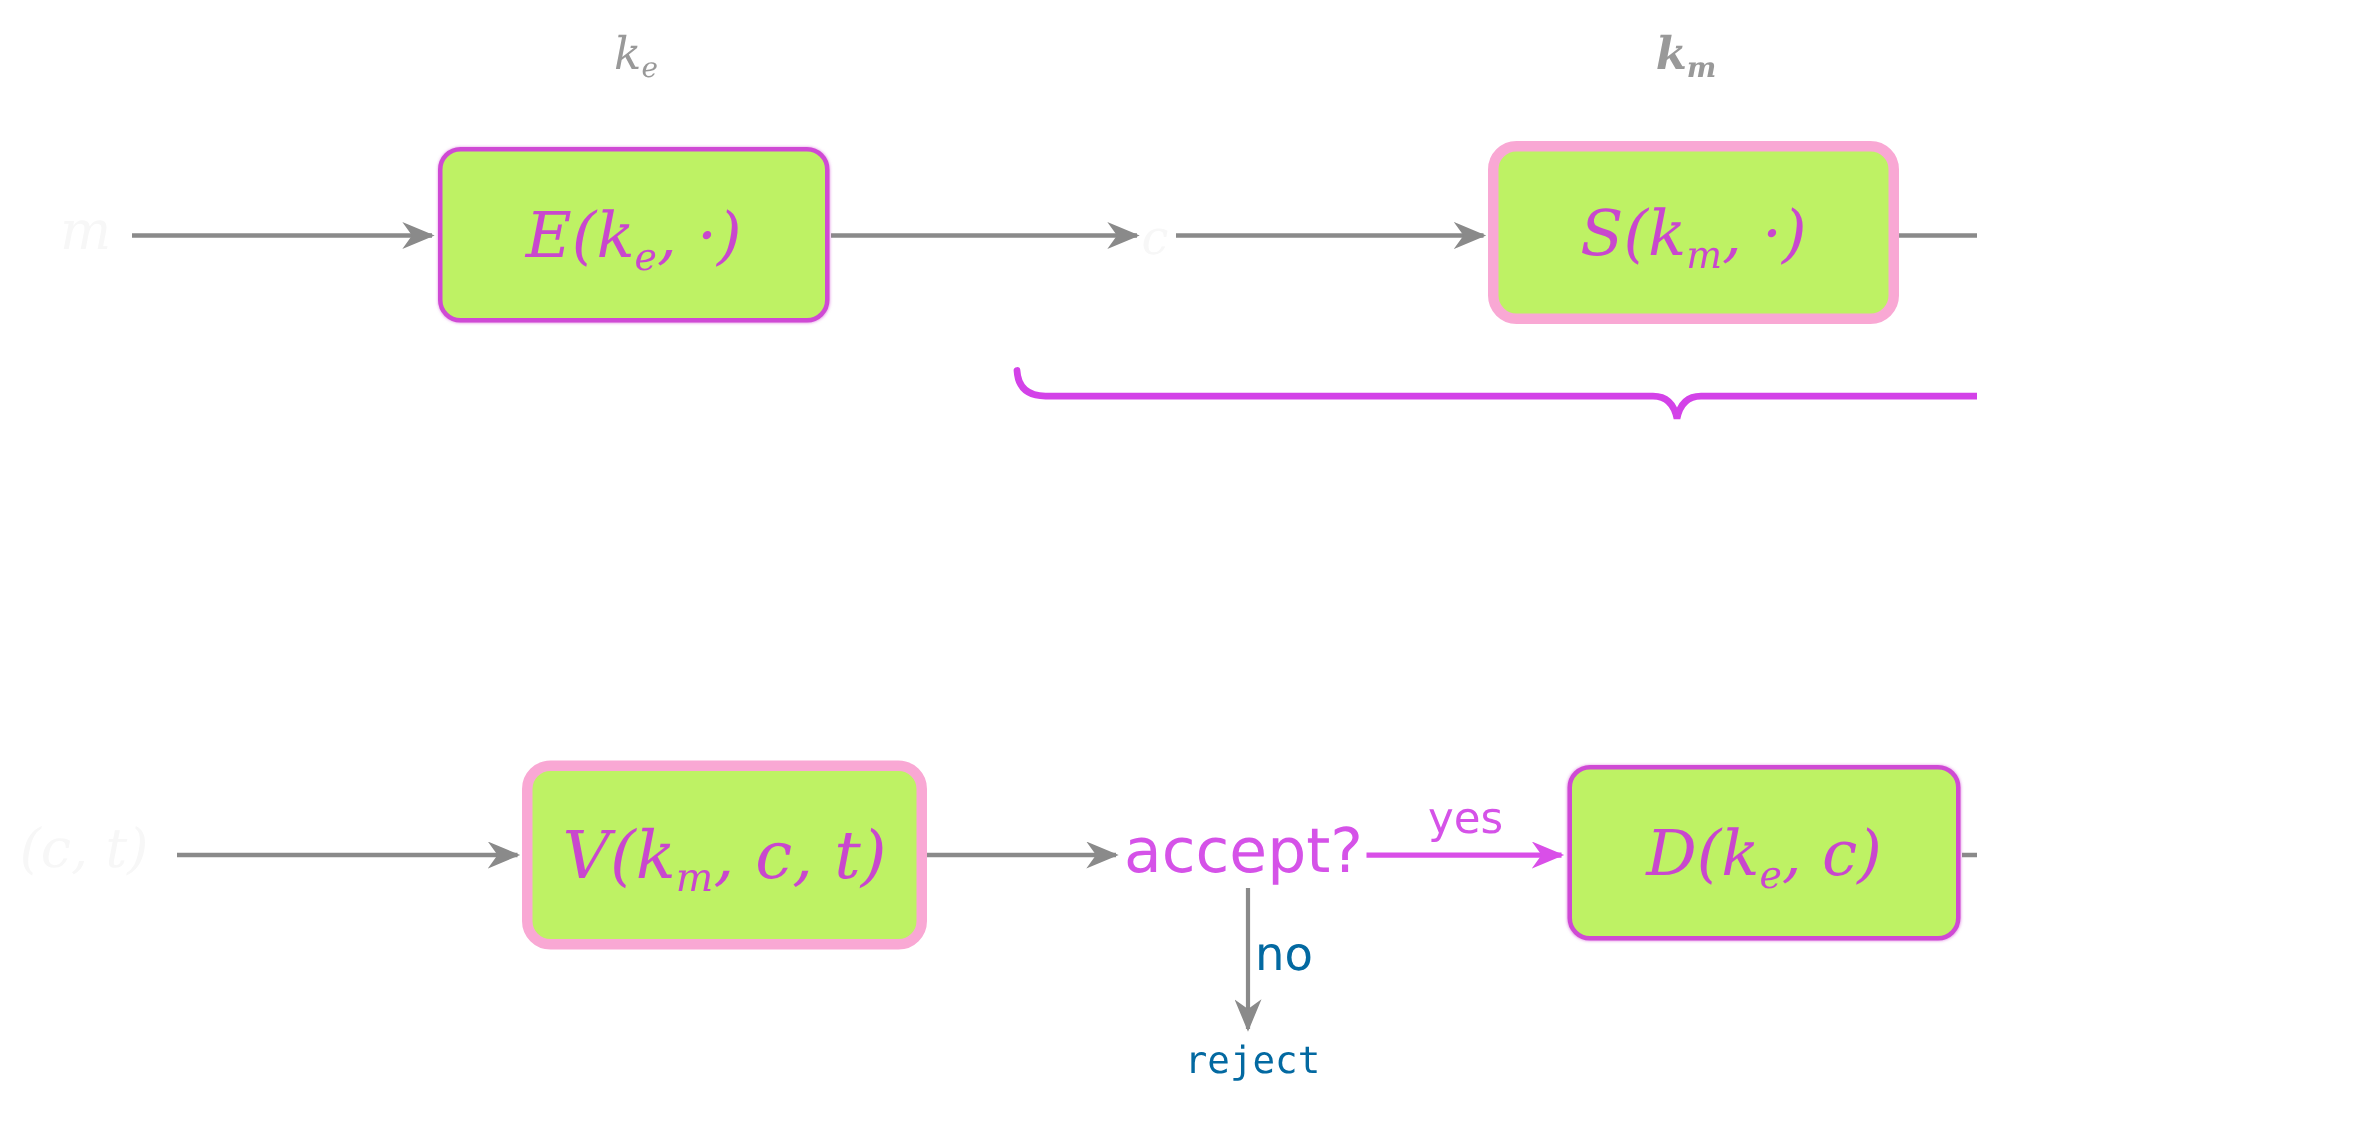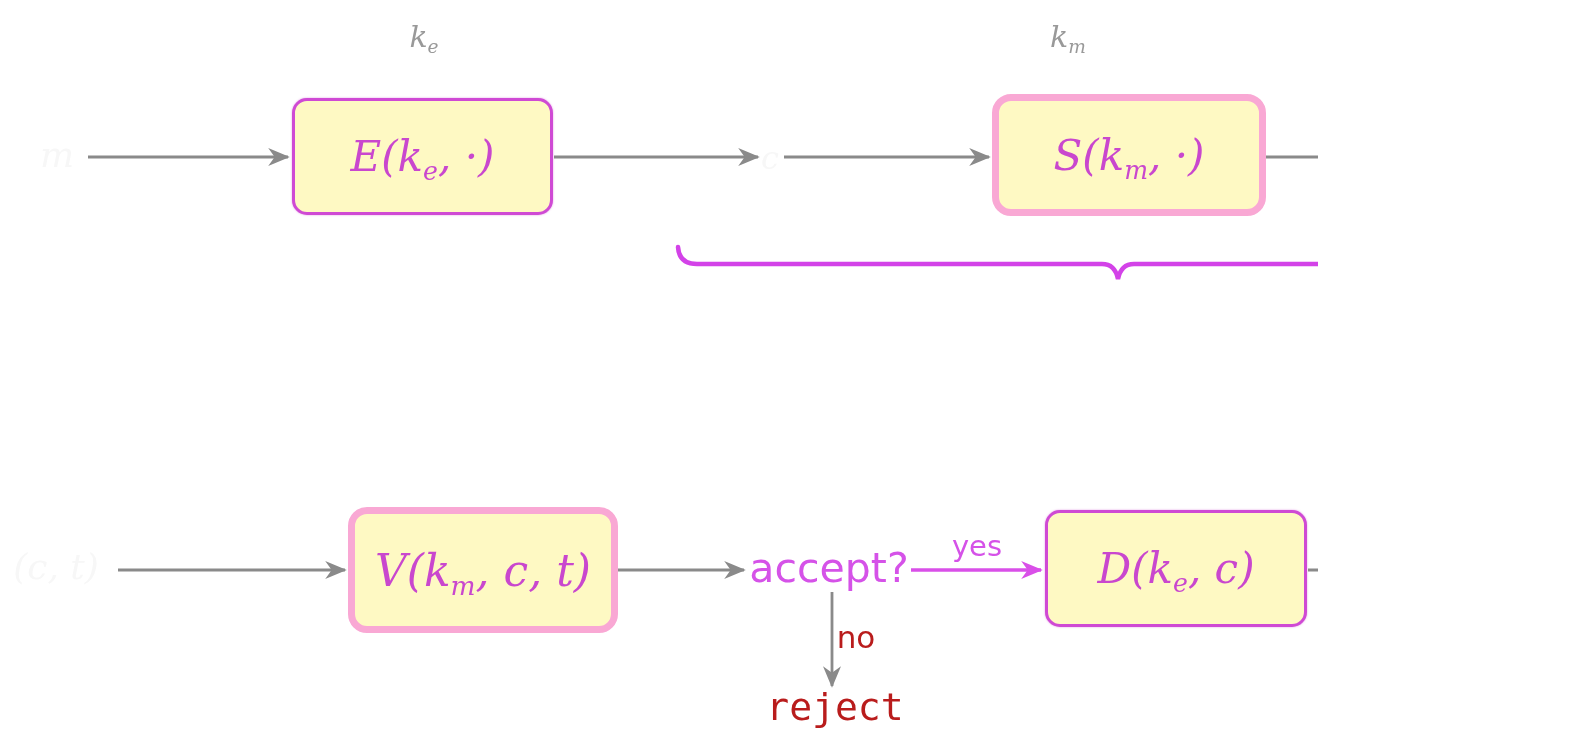--- a/index.html
+++ b/index.html
@@ -1,35 +1,35 @@
 <!DOCTYPE html>
 <html><head>
 <meta charset="utf-8">
 <style>
   html,body{margin:0;padding:0;background:#ffffff;}
   #canvas{position:relative;width:1318px;height:747px;background:#ffffff;overflow:hidden;
           font-family:"DejaVu Sans",sans-serif;}
   #wires{position:absolute;left:0;top:0;width:1583px;height:747px;}
 
-  .box{position:absolute;background:#fef9c3;display:flex;align-items:center;justify-content:center;
+  .box{position:absolute;background:#bef264;display:flex;align-items:center;justify-content:center;
        color:#c947ce;font-family:"DejaVu Serif",serif;font-style:italic;font-size:42px;box-sizing:border-box;}
   .box.thin{border:3px solid #cf4ad4;border-radius:15px;box-shadow:0 0 2px rgba(207,74,212,.6);}
   .box.thick{border:7px solid #f9a8d4;border-radius:19px;}
   .box sub{font-size:0.60em;line-height:0;vertical-align:-0.35em;}
 
   .lbl{position:absolute;transform:translate(-50%,-50%);white-space:nowrap;line-height:1;}
   .math{font-family:"DejaVu Serif",serif;font-style:italic;}
   .sans{font-family:"DejaVu Sans",sans-serif;font-style:normal;}
   .mono{font-family:"DejaVu Sans Mono",monospace;font-style:normal;}
   .faint{color:#f7f7f7;}
   .keylbl{color:#999999;font-size:30px;}
   .keylbl sub{font-size:0.62em;line-height:0;vertical-align:-0.3em;}
   .io{font-size:36px;}
   .accent{color:#d552e8;}
-  .graytxt{color:#b91c1c;}
+  .graytxt{color:#0369a1;}
 </style>
 </head>
 <body>
 
 <div id="canvas">
 
   <svg id="wires" viewBox="0 0 1583 747">
     <defs>
       <marker id="ah-gray" viewBox="0 0 12 10" refX="11" refY="5" markerWidth="22" markerHeight="18" markerUnits="userSpaceOnUse" orient="auto">
         <path d="M0,0 L12,5 L0,10 L3.6,5 Z" fill="#8a8a8a"></path>
@@ -47,21 +47,21 @@
     <path d="M678,247 Q679,264 697,264 L1102,264 Q1115,264 1118,279 Q1121,264 1134,264 L1523,264 Q1541,264 1542,247" fill="none" stroke="#d342e8" stroke-width="4.5" stroke-linecap="round"></path>
 
     <line x1="118" y1="570" x2="345" y2="570" stroke="#8a8a8a" stroke-width="3" marker-end="url(#ah-gray)"></line>
     <line x1="618" y1="570" x2="744" y2="570" stroke="#8a8a8a" stroke-width="3" marker-end="url(#ah-gray)"></line>
     <line x1="911" y1="570" x2="1041" y2="570" stroke="#d94fe8" stroke-width="3.5" marker-end="url(#ah-mag)"></line>
     <line x1="1308" y1="570" x2="1494" y2="570" stroke="#8a8a8a" stroke-width="3" marker-end="url(#ah-gray)"></line>
     <line x1="832" y1="592" x2="832" y2="686" stroke="#8a8a8a" stroke-width="2.8" marker-end="url(#ah-gray)"></line>
   </svg>
 
   <div class="lbl keylbl math" style="left:424px;top:37px;"><span>k</span><sub>e</sub></div>
-  <div class="lbl keylbl math" style="left:1068px;top:37px;"><span>k</span><sub>m</sub></div>
+  <div class="lbl keylbl math" style="left:1124px;top:37px;font-weight:bold;"><span>k</span><sub>m</sub></div>
 
   <div class="lbl math io faint" style="left:57px;top:155px;">m</div>
   <div class="lbl math io faint" style="left:770px;top:158px;font-size:32px;">c</div>
   <div class="lbl math io faint" style="left:1484px;top:159px;font-size:32px;">t</div>
 
   <div class="box thin" style="left:292px;top:98px;width:261px;height:117px;">
     <span><span>E(k</span><sub>e</sub><span>, ·)</span></span>
   </div>
   <div class="box thick" style="left:992px;top:94px;width:274px;height:122px;">
     <span><span>S(k</span><sub>m</sub><span>, ·)</span></span>
@@ -71,16 +71,16 @@
   </div>
   <div class="box thin" style="left:1045px;top:510px;width:262px;height:117px;">
     <span><span>D(k</span><sub>e</sub><span>, c)</span></span>
   </div>
 
 
   <div class="lbl math io faint" style="left:56px;top:567px;">(c, t)</div>
   <div class="lbl sans accent" style="left:829px;top:568px;font-size:41px;">accept?</div>
   <div class="lbl sans accent" style="left:977px;top:546px;font-size:29px;">yes</div>
   <div class="lbl sans graytxt" style="left:856px;top:637px;font-size:31px;">no</div>
-  <div class="lbl mono graytxt" style="left:835px;top:707px;font-size:38px;">reject</div>
+  <div class="lbl mono graytxt" style="left:835px;top:707px;font-size:25px;">reject</div>
   <div class="lbl math io faint" style="left:1508px;top:568px;">m</div>
 
 </div>
 
 </body></html>

